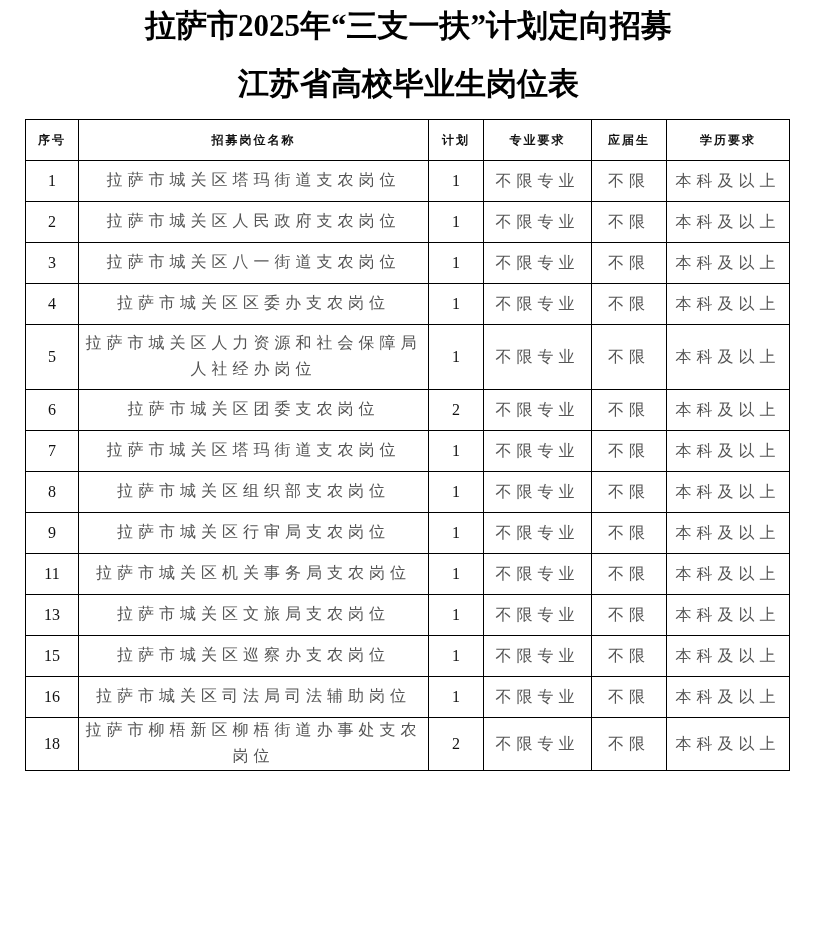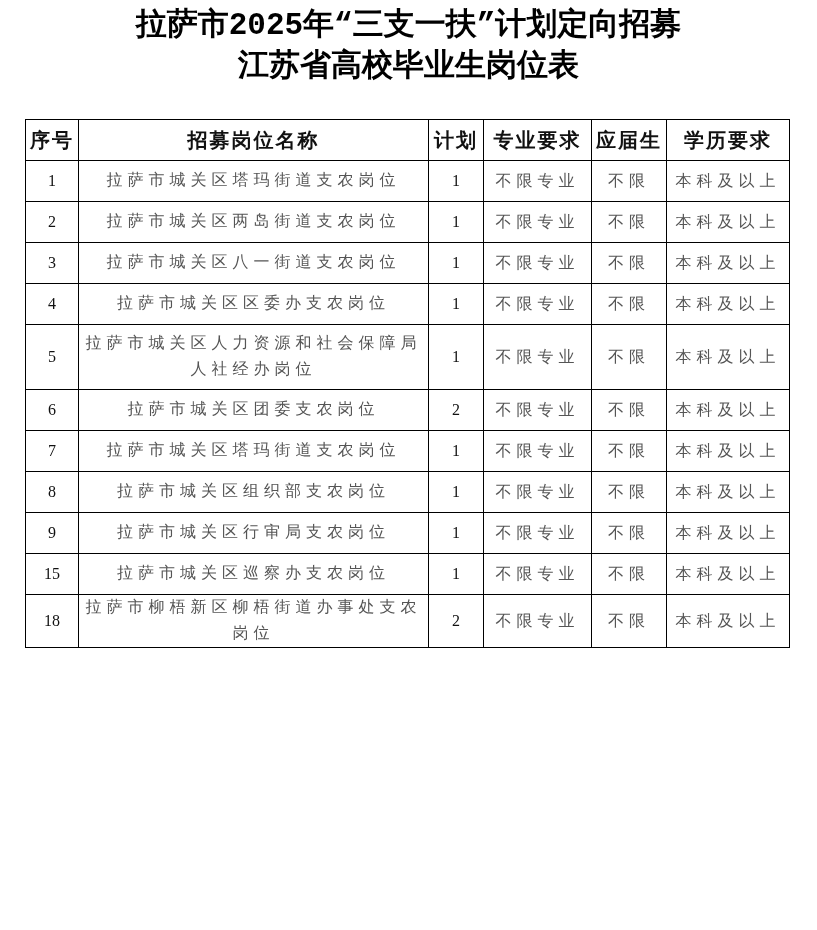--- a/index.html
+++ b/index.html
@@ -13,50 +13,50 @@
       position: relative;
       overflow: hidden;
       font-family: "DejaVu Serif", "Liberation Serif", serif;
       color: #111;
     }
     .title {
       position: absolute;
       left: 0;
       width: 817px;
       text-align: center;
-      font-family: Liberation Mono, monospace;
+      font-family: Liberation Serif, serif;
       font-weight: bold;
       font-size: 31px;
       line-height: 40px;
       color: #000;
       letter-spacing: 0px;
     }
     .title.l1 { top: 6px; }
-    .title.l2 { top: 47px; }
+    .title.l2 { top: 64px; }
 
     table.roster {
       position: absolute;
       left: 25px;
       top: 119px;
       width: 764px;
       border-collapse: collapse;
       table-layout: fixed;
     }
     table.roster td, table.roster th {
       border: 1.5px solid #000;
       text-align: center;
       vertical-align: middle;
       padding: 0;
       overflow: hidden;
     }
     table.roster th {
       height: 40px;
       font-family: Liberation Serif, serif;
       font-weight: bold;
-      font-size: 20px;
+      font-size: 12px;
       letter-spacing: 2px;
       color: #111;
     }
     table.roster td {
       height: 40px;
       font-size: 16px;
       color: #555;
       letter-spacing: 5px;
     }
     td.num, td.plan {
@@ -107,21 +107,21 @@
       <tr>
         <td class="num">1</td>
         <td class="name">拉萨市城关区塔玛街道支农岗位</td>
         <td class="plan">1</td>
         <td class="major">不限专业</td>
         <td class="fresh">不限</td>
         <td class="edu">本科及以上</td>
       </tr>
       <tr>
         <td class="num">2</td>
-        <td class="name">拉萨市城关区两岛街道支农岗位</td>
+        <td class="name">拉萨市城关区人民政府支农岗位</td>
         <td class="plan">1</td>
         <td class="major">不限专业</td>
         <td class="fresh">不限</td>
         <td class="edu">本科及以上</td>
       </tr>
       <tr>
         <td class="num">3</td>
         <td class="name">拉萨市城关区八一街道支农岗位</td>
         <td class="plan">1</td>
         <td class="major">不限专业</td>
@@ -170,22 +170,46 @@
       </tr>
       <tr>
         <td class="num">9</td>
         <td class="name">拉萨市城关区行审局支农岗位</td>
         <td class="plan">1</td>
         <td class="major">不限专业</td>
         <td class="fresh">不限</td>
         <td class="edu">本科及以上</td>
       </tr>
       <tr>
+        <td class="num">11</td>
+        <td class="name">拉萨市城关区机关事务局支农岗位</td>
+        <td class="plan">1</td>
+        <td class="major">不限专业</td>
+        <td class="fresh">不限</td>
+        <td class="edu">本科及以上</td>
+      </tr>
+      <tr>
+        <td class="num">13</td>
+        <td class="name">拉萨市城关区文旅局支农岗位</td>
+        <td class="plan">1</td>
+        <td class="major">不限专业</td>
+        <td class="fresh">不限</td>
+        <td class="edu">本科及以上</td>
+      </tr>
+      <tr>
         <td class="num">15</td>
         <td class="name">拉萨市城关区巡察办支农岗位</td>
+        <td class="plan">1</td>
+        <td class="major">不限专业</td>
+        <td class="fresh">不限</td>
+        <td class="edu">本科及以上</td>
+      </tr>
+      <tr>
+        <td class="num">16</td>
+        <td class="name">拉萨市城关区司法局司法辅助岗位</td>
         <td class="plan">1</td>
         <td class="major">不限专业</td>
         <td class="fresh">不限</td>
         <td class="edu">本科及以上</td>
       </tr>
       <tr>
         <td class="num">18</td>
         <td class="name">拉萨市柳梧新区柳梧街道办事处支农岗位</td>
         <td class="plan">2</td>
         <td class="major">不限专业</td>

